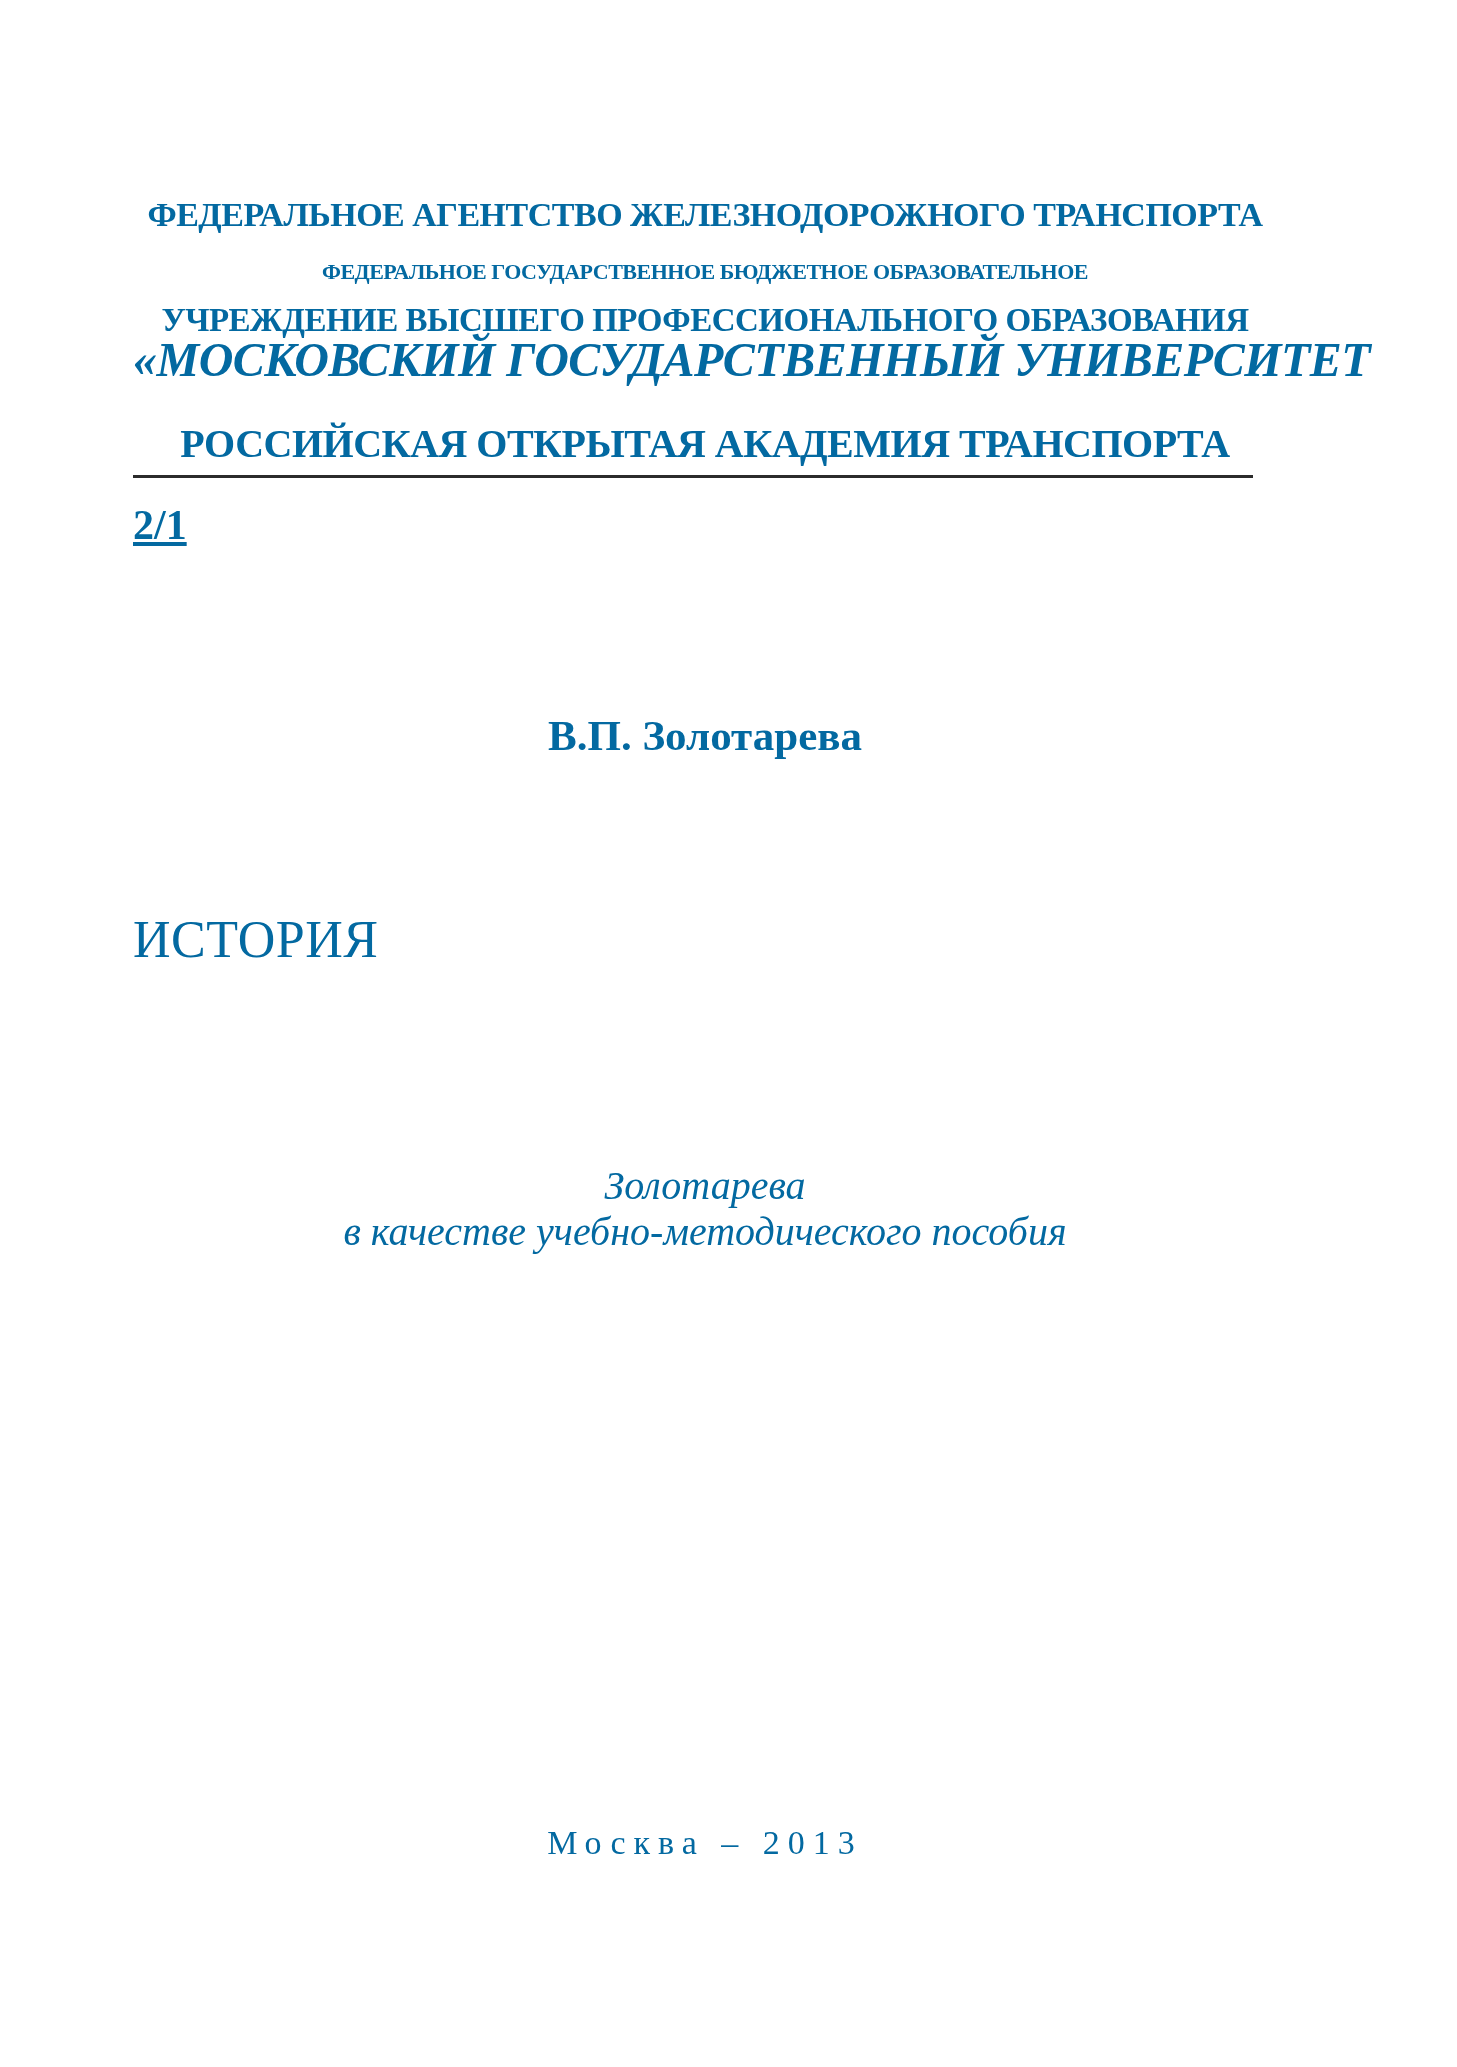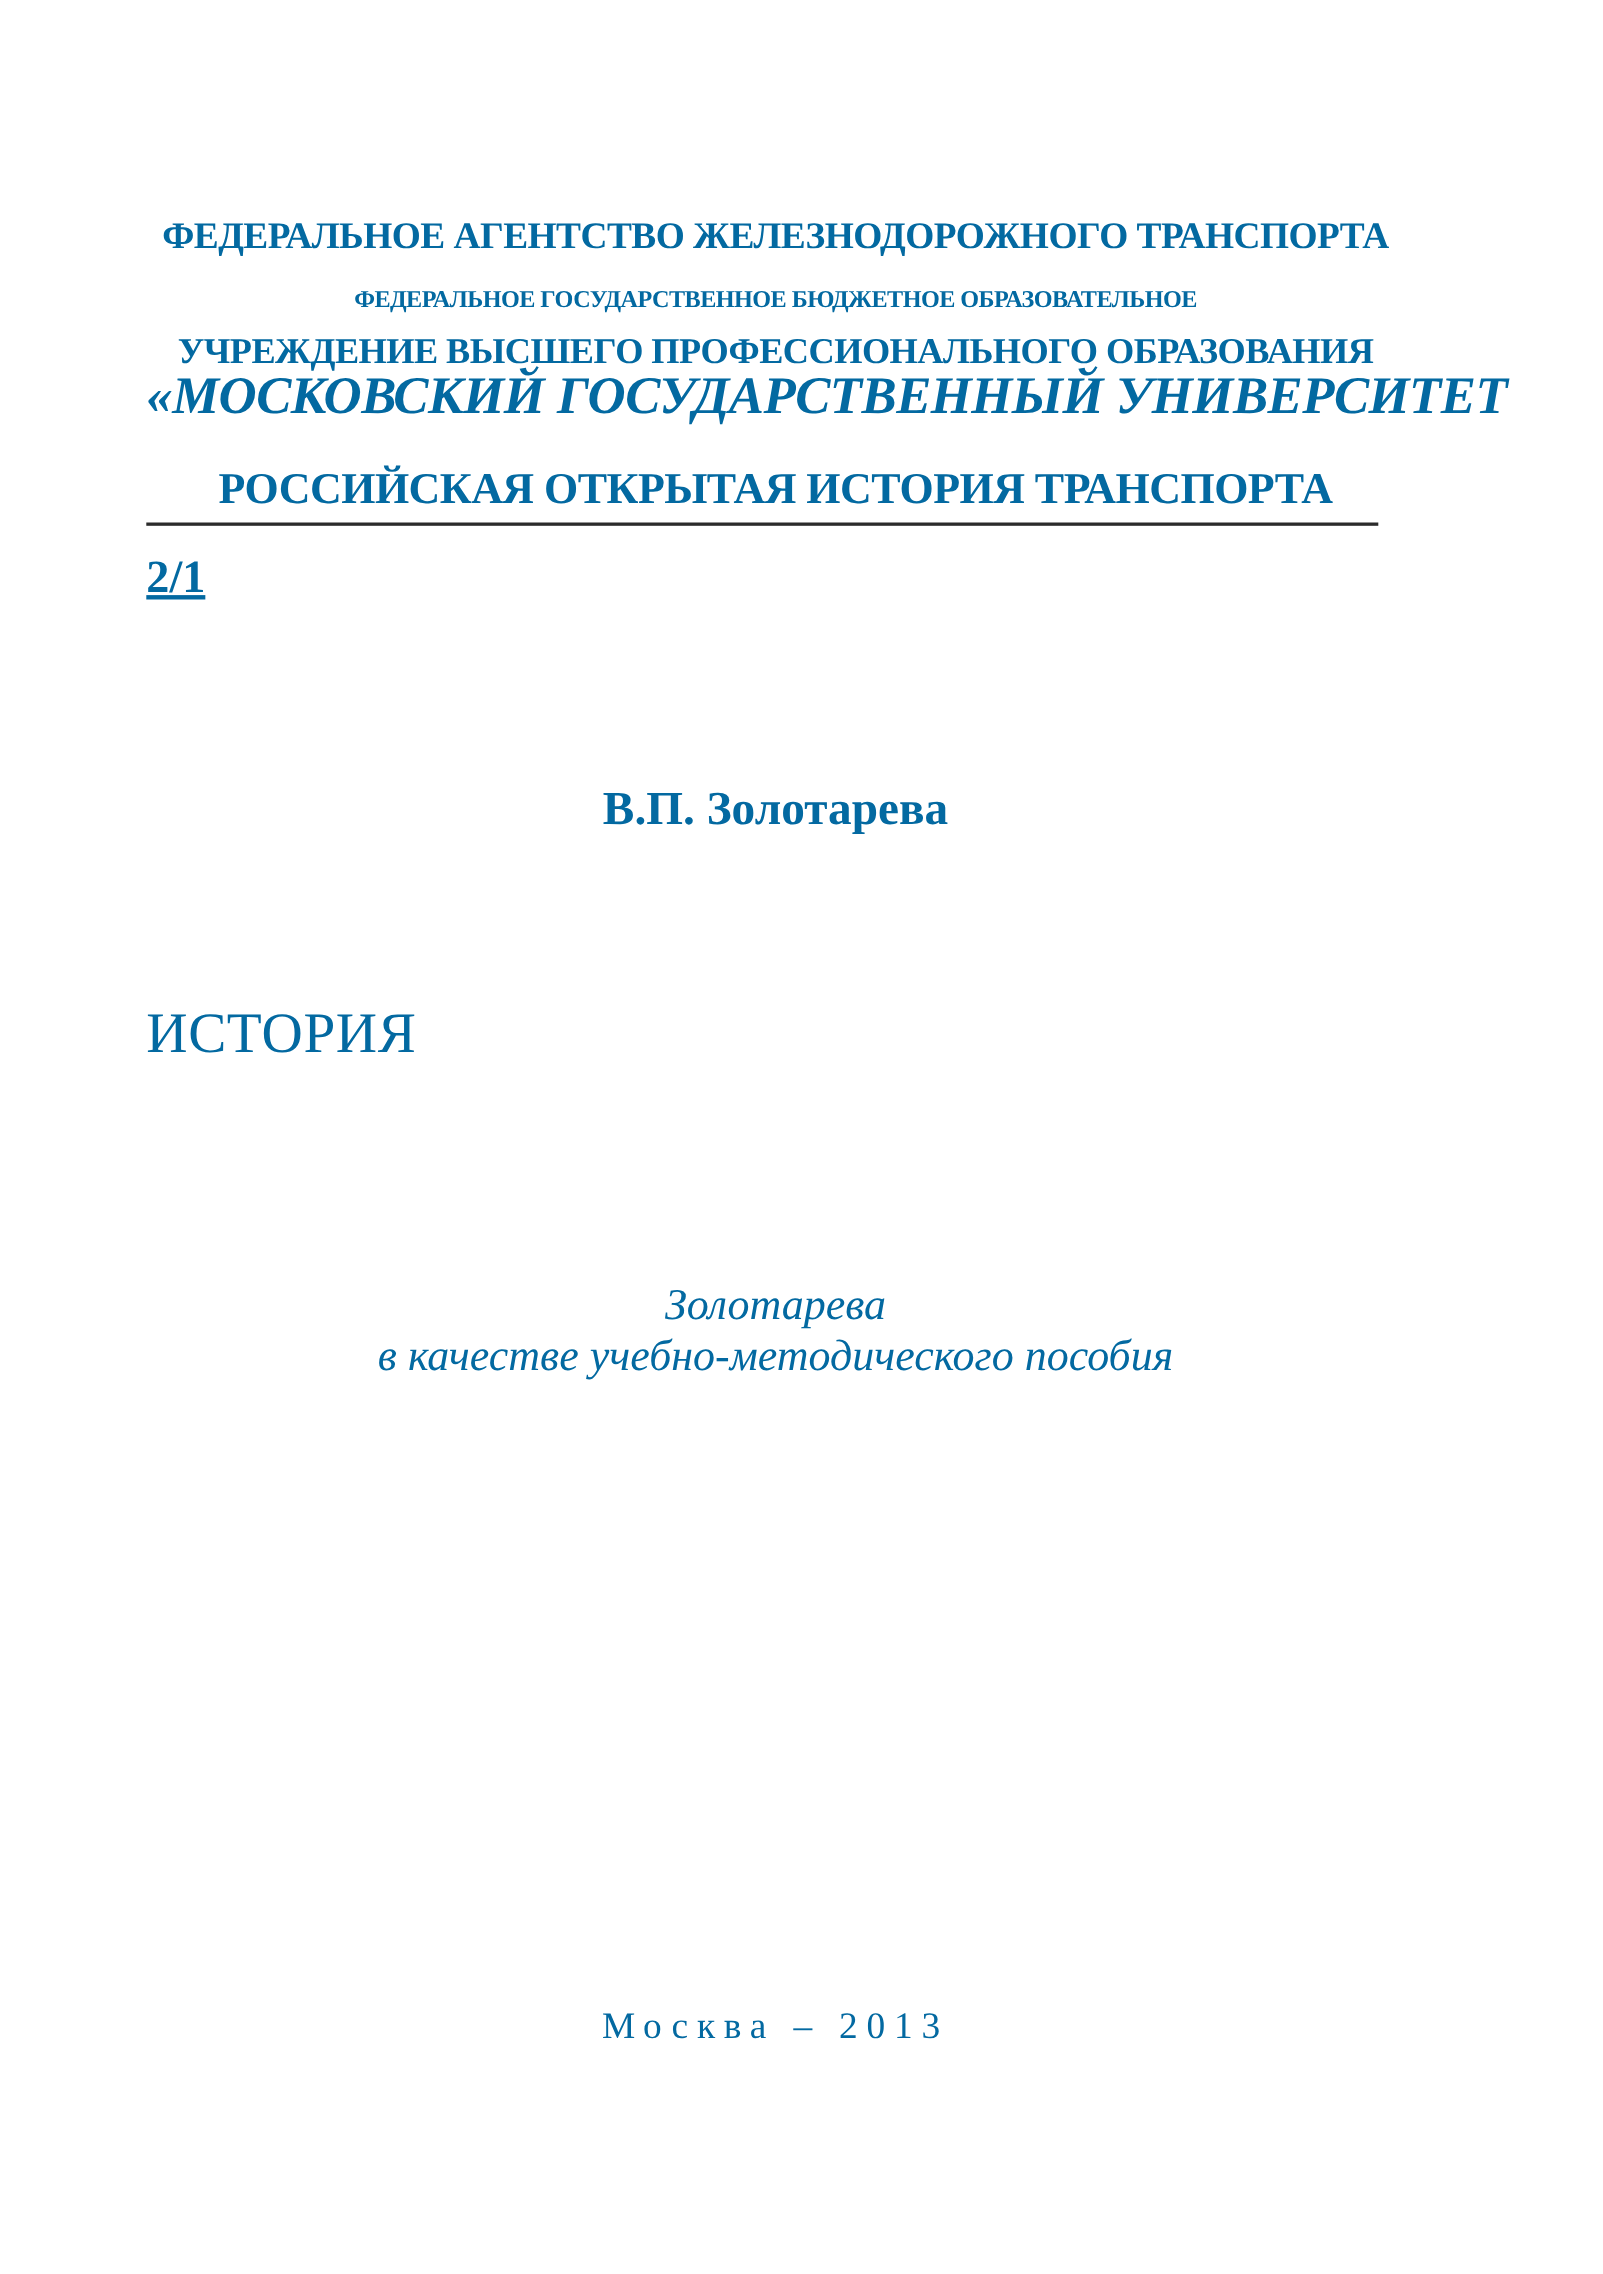--- a/index.html
+++ b/index.html
@@ -96,21 +96,21 @@
 
     <div class="line org org-agency">ФЕДЕРАЛЬНОЕ АГЕНТСТВО ЖЕЛЕЗНОДОРОЖНОГО ТРАНСПОРТА</div>
 
     <div class="line org org-inst-1">ФЕДЕРАЛЬНОЕ ГОСУДАРСТВЕННОЕ БЮДЖЕТНОЕ ОБРАЗОВАТЕЛЬНОЕ</div>
 
     <div class="line org org-inst-2">УЧРЕЖДЕНИЕ ВЫСШЕГО ПРОФЕССИОНАЛЬНОГО ОБРАЗОВАНИЯ</div>
 
     <div class="line org org-univ-1">«МОСКОВСКИЙ ГОСУДАРСТВЕННЫЙ УНИВЕРСИТЕТ</div>
 
 
-    <div class="line org org-academy">РОССИЙСКАЯ ОТКРЫТАЯ ИСТОРИЯ ТРАНСПОРТА</div>
+    <div class="line org org-academy">РОССИЙСКАЯ ОТКРЫТАЯ АКАДЕМИЯ ТРАНСПОРТА</div>
 
     <div class="divider"></div>
 
     <div class="doc-code">2/1</div>
 
     <div class="line author">В.П. Золотарева</div>
 
     <div class="book-title">
       <div>ИСТОРИЯ</div>
     </div>

